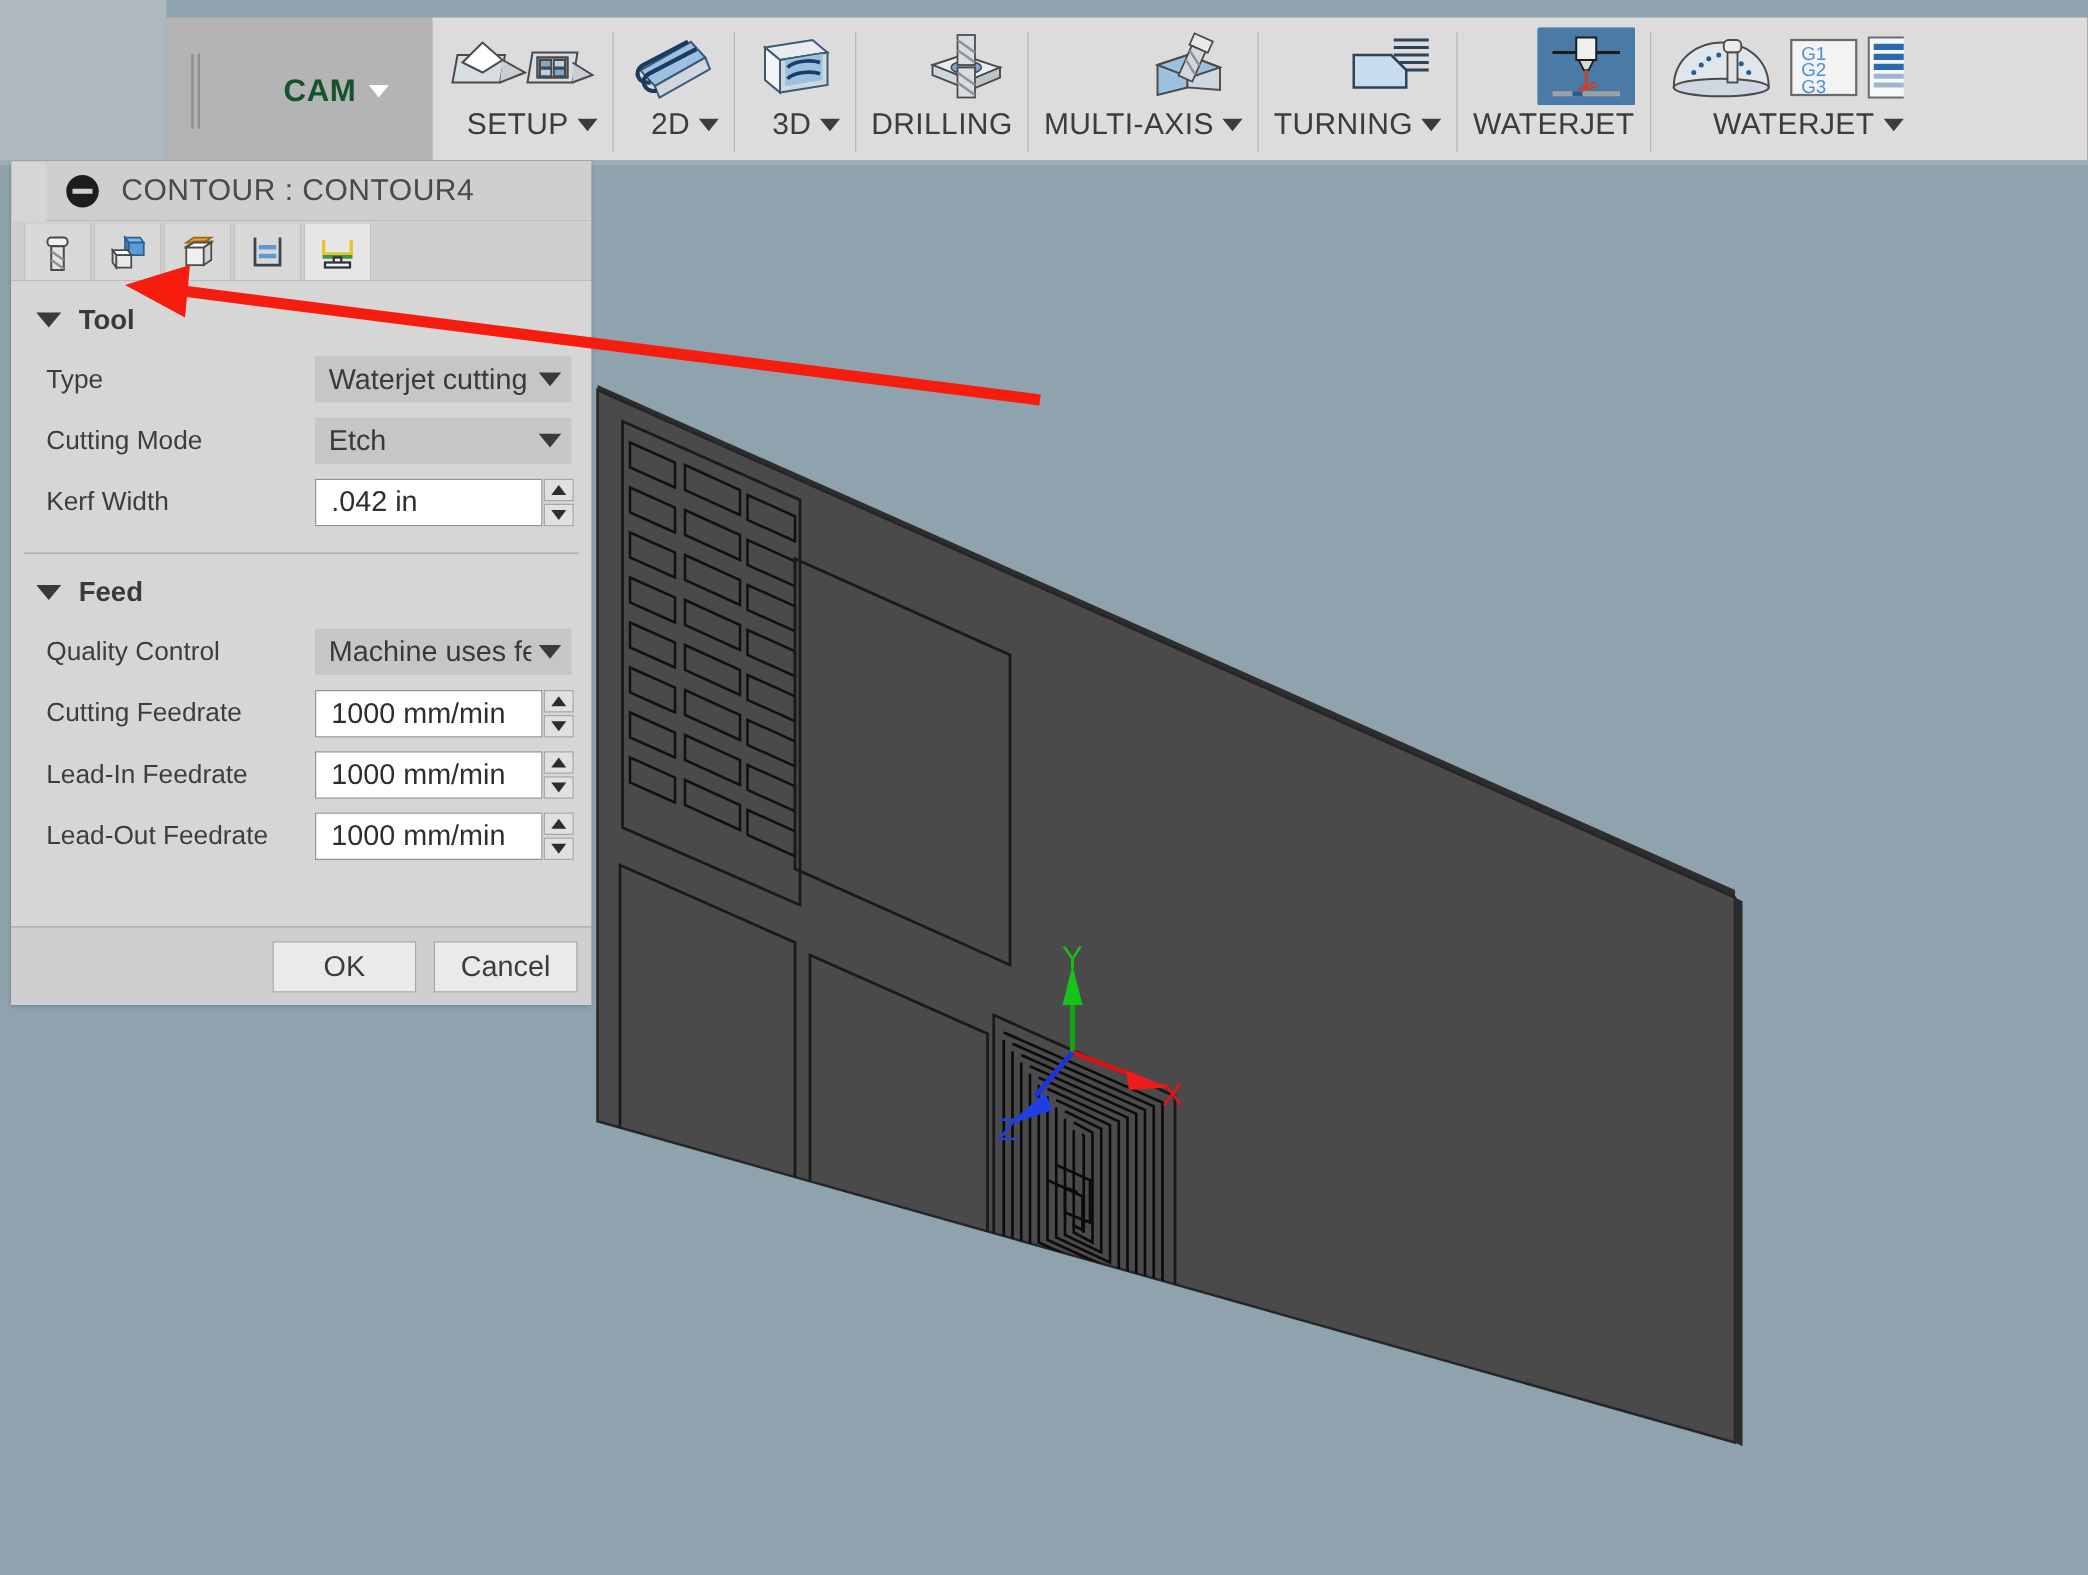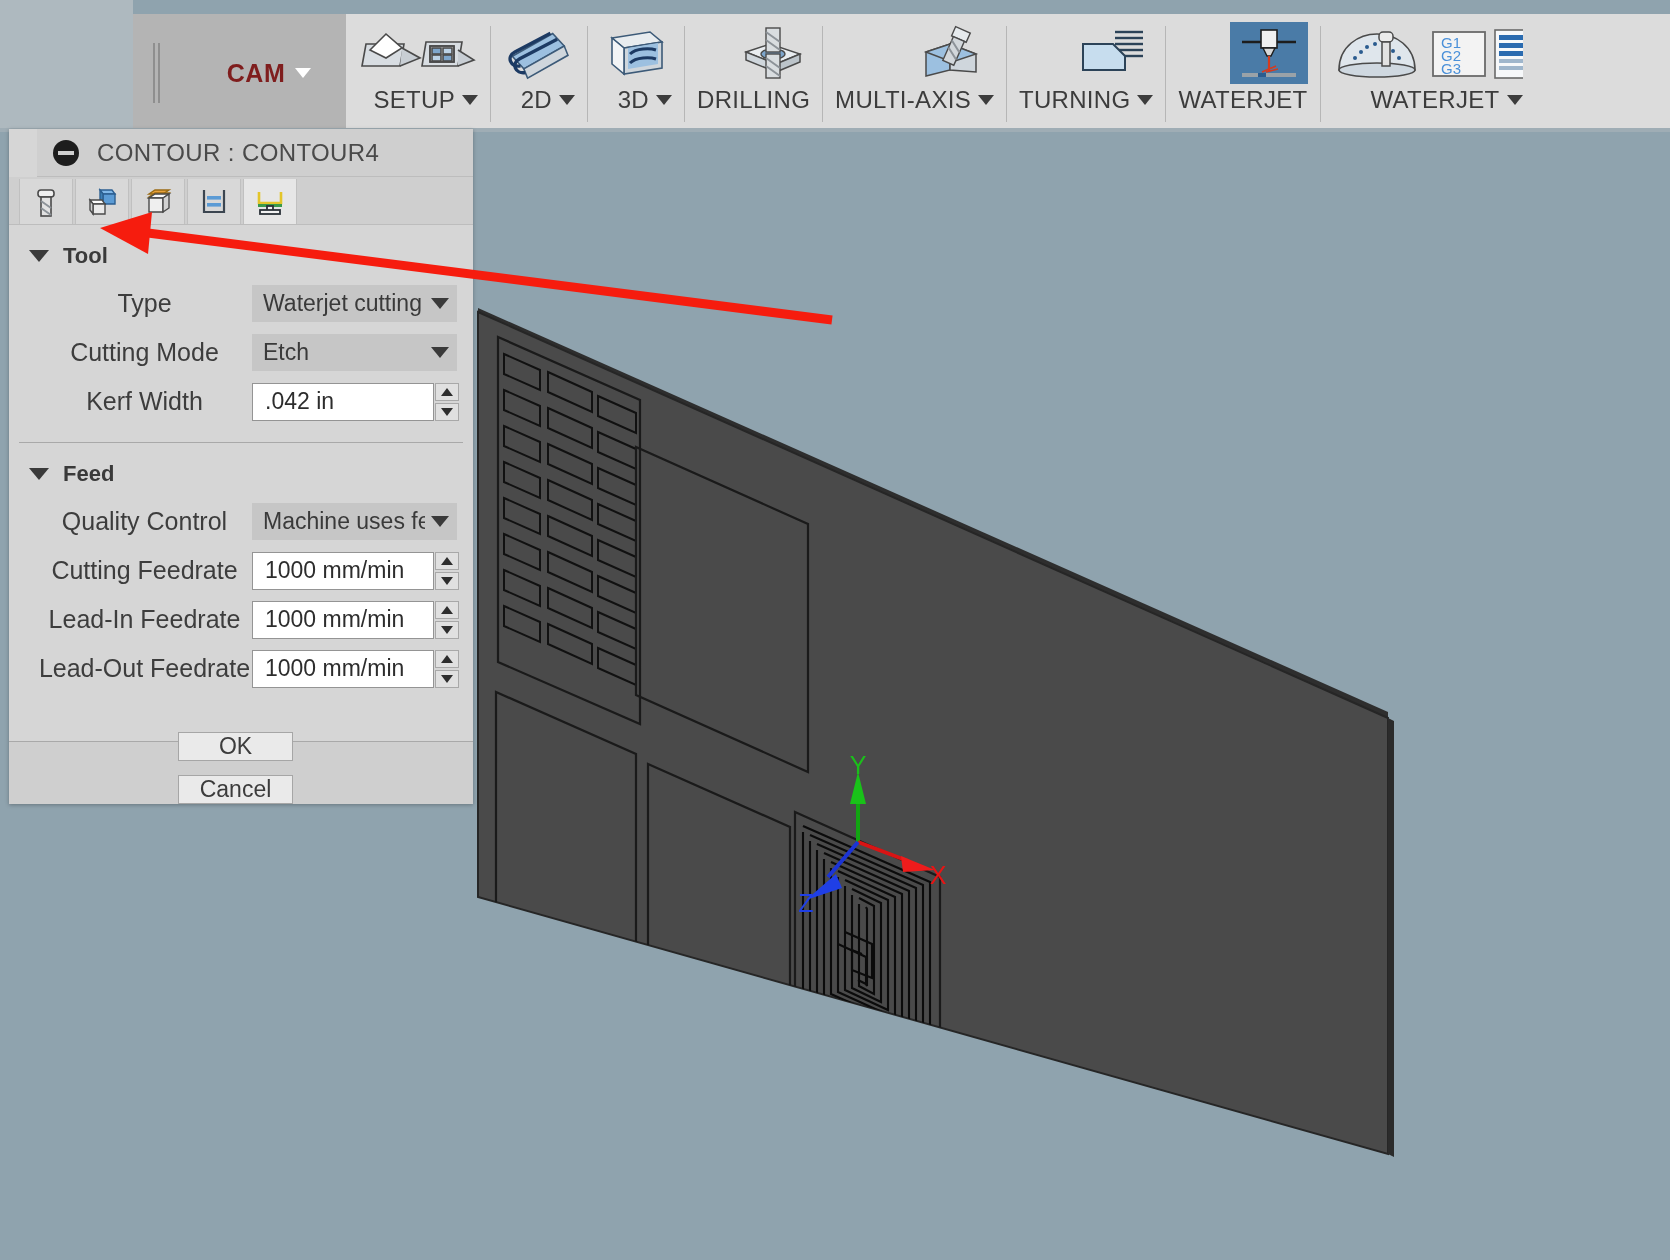--- a/index.html
+++ b/index.html
@@ -11,21 +11,21 @@
   
   #viewport{position:absolute;left:0;top:132px;width:1670px;height:1128px;}
   #viewport svg{display:block;width:100%;height:100%;}
 
   
   #ribbon{position:absolute;left:0;top:0;width:1670px;height:132px;}
   .ribbon-bg-left{position:absolute;left:0;top:0;width:133px;height:132px;background:#aeb9bf;}
   .ribbon-cam{position:absolute;left:133px;top:14px;width:213px;height:118px;background:#b4b4b4;
     display:flex;align-items:center;}
   .cam-grip{width:3px;height:60px;margin-left:20px;border-left:2px solid #8f8f8f;border-right:2px solid #8f8f8f;}
-  .cam-label{flex:1;text-align:center;color:#7f1d1d;font-size:25px;font-weight:bold;letter-spacing:.5px;
+  .cam-label{flex:1;text-align:center;color:#14532d;font-size:25px;font-weight:bold;letter-spacing:.5px;
     margin-right:12px;display:flex;align-items:center;justify-content:center;gap:10px;margin-left:44px;}
   .ribbon-main{position:absolute;left:346px;top:14px;right:0;height:118px;background:#dcdcdc;
     display:flex;align-items:stretch;}
   .rsep{width:1px;background:#b6b6b6;margin:12px 0 10px 0;}
   .rbtn{display:flex;flex-direction:column;align-items:flex-end;justify-content:flex-start;
     padding:8px 12px 0 12px;cursor:default;}
   .rbtn .ico{height:62px;display:flex;align-items:center;justify-content:center;}
   .rbtn .lbl{font-size:24px;color:#3c3c3c;margin-top:2px;display:flex;align-items:center;gap:7px;
     white-space:nowrap;letter-spacing:.3px;}
   .caret{width:0;height:0;border-left:8px solid transparent;border-right:8px solid transparent;
@@ -46,37 +46,37 @@
     border-bottom:1px solid #bdbdbd;}
   .tab{width:52px;height:45px;display:flex;align-items:center;justify-content:center;
     border-left:1px solid #c0c0c0;border-right:1px solid #c0c0c0;background:#d8d8d8;margin-right:2px;}
   .tab.active{background:#e6e6e6;}
   .dlg-body{background:#d6d6d6;padding:0 0 14px 0;}
   .sec-head{display:flex;align-items:center;gap:14px;padding:18px 0 10px 20px;}
   .sec-head .tri{width:0;height:0;border-left:10px solid transparent;border-right:10px solid transparent;
     border-top:12px solid #3a3a3a;}
   .sec-head .txt{font-size:22px;font-weight:bold;color:#3a3a3a;}
   .row{display:flex;align-items:center;height:49px;padding-left:28px;}
-  .row .lab{font-size:25px;color:#3d3d3d;width:215px;flex:none;text-align:center;}
+  .row .lab{font-size:21px;color:#3d3d3d;width:215px;flex:none;}
   .combo{width:205px;height:37px;background:#c6c6c6;display:flex;align-items:center;
     padding:0 8px 0 11px;justify-content:space-between;box-sizing:border-box;}
   .combo .cv{font-size:23px;color:#3a3a3a;white-space:nowrap;overflow:hidden;}
   .combo .cc{width:0;height:0;border-left:9px solid transparent;border-right:9px solid transparent;
     border-top:11px solid #3a3a3a;flex:none;margin-left:6px;}
   .spin{display:flex;align-items:stretch;height:38px;}
   .spin input{width:182px;height:38px;background:#fff;border:1px solid #949494;box-sizing:border-box;
     font-size:23px;color:#2d2d2d;padding:0 12px;font-family:inherit;outline:none;}
   .spin .arrows{width:24px;display:flex;flex-direction:column;justify-content:space-between;margin-left:1px;}
   .spin .arrows span{width:24px;height:18px;background:#e0e0e0;border:1px solid #a8a8a8;box-sizing:border-box;
     display:flex;align-items:center;justify-content:center;}
   .au{width:0;height:0;border-left:6px solid transparent;border-right:6px solid transparent;border-bottom:8px solid #2d2d2d;}
   .ad{width:0;height:0;border-left:6px solid transparent;border-right:6px solid transparent;border-top:8px solid #2d2d2d;}
   .divider{height:1px;background:#a9a9a9;margin:16px 10px 0 10px;}
   .dlg-foot{background:#cfcfcf;border-top:1px solid #a9a9a9;height:62px;display:flex;
-    align-items:center;justify-content:flex-end;padding-right:11px;gap:14px;flex-direction:column;}
+    align-items:center;justify-content:flex-end;padding-right:11px;gap:14px;}
   .btn{min-width:113px;height:39px;background:#eaeaea;border:1px solid #a6a6a6;
     display:flex;align-items:center;justify-content:center;font-size:23px;color:#3c3c3c;}
 
   
   #annot{position:absolute;left:0;top:0;width:1670px;height:1260px;pointer-events:none;}
 </style>
 </head>
 <body>
 
 <div id="viewport">

